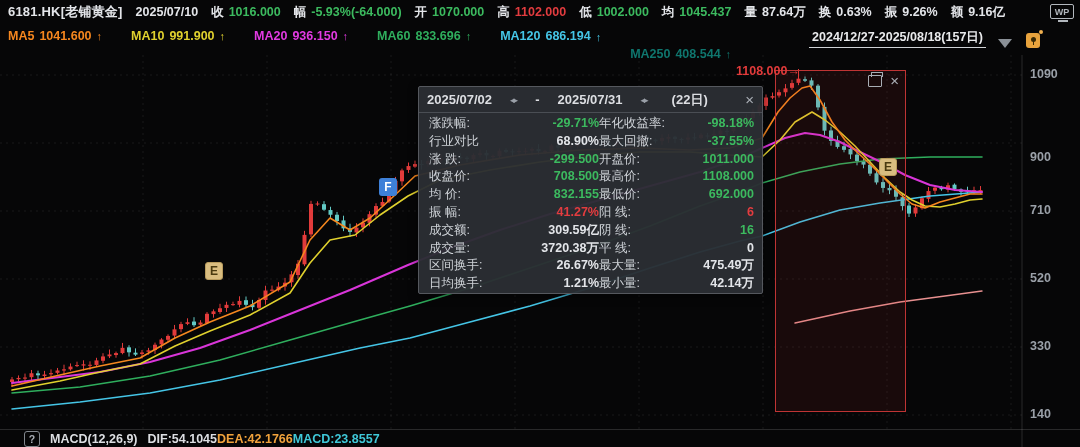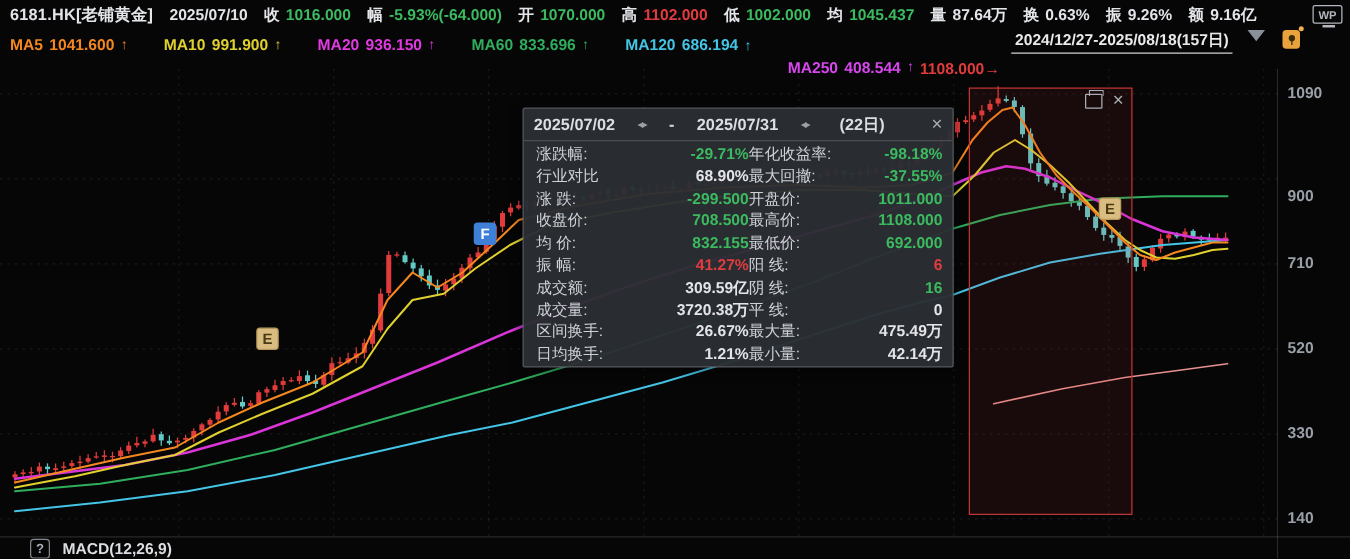--- a/index.html
+++ b/index.html
@@ -11,22 +11,22 @@
   .sym{font-size:13px;letter-spacing:.2px;}
   .fld{display:flex;gap:5px;align-items:center;white-space:nowrap;}
   .fld .lab{color:#e3e5e9;}
   .c-green{color:#3cba5f;} .c-red{color:#e23c3f;} .c-white{color:#e3e5e9;}
   
   .mabar{position:absolute;left:0;top:24px;width:1080px;height:24px;display:flex;align-items:center;
          gap:29px;padding-left:8px;box-sizing:border-box;font-size:12.5px;font-weight:700;}
   .ma{display:flex;gap:5px;align-items:center;white-space:nowrap;}
   .ma .arr{font-size:11px;}
   .ma5{color:#f5871f;} .ma10{color:#e0d12e;} .ma20{color:#e23ae2;}
-  .ma60{color:#2fae5d;} .ma120{color:#45c5e6;align-items:flex-end;} .ma250{color:#d946ef;margin-top:36px;}
-  .rangebox{position:absolute;right:40px;top:24px;height:24px;display:flex;align-items:flex-start;gap:12px;}
+  .ma60{color:#2fae5d;} .ma120{color:#45c5e6;align-items:flex-end;} .ma250{color:#0f766e;margin-top:36px;}
+  .rangebox{position:absolute;right:40px;top:24px;height:24px;display:flex;align-items:flex-end;gap:12px;}
   .rangetext{color:#e9eaec;font-size:12.5px;font-weight:700;border-bottom:1px solid #cfd2d6;
              padding:0 3px 1px 3px;white-space:nowrap;}
   .tri-down{width:0;height:0;border-left:7px solid transparent;border-right:7px solid transparent;
             border-top:9px solid #8a9097;}
   .lock{position:relative;width:14px;height:15px;background:#e8a33d;border-radius:3px;margin-left:2px;}
   .lock:before{content:"";position:absolute;left:4.5px;top:3.5px;width:5px;height:5px;border-radius:50%;
                background:#3a2a05;}
   .lock:after{content:"";position:absolute;left:6.5px;top:7px;width:1.6px;height:5px;background:#3a2a05;}
   .lockdot{position:absolute;right:-3px;top:-3px;width:4px;height:4px;border-radius:50%;background:#f0b050;}
   .wp{position:absolute;right:4px;top:4px;width:26px;height:21px;color:#b2b7bd;}
@@ -407,21 +407,21 @@
   <div class="ylab yl" style="top: 339px;">330</div>
   <div class="ylab yl" style="top: 407px;">140</div>
 
   <div class="selbox" id="selbox" style="left: 775px; top: 70px; width: 131px; height: 342px;">
     <div class="selicons">
       <div class="ic-restore"></div>
       <div class="ic-x">×</div>
     </div>
   </div>
 
-  <div class="peaknote" style="left:736px;top:48px;">1108.000→</div>
+  <div class="peaknote" style="left:736px;top:64px;">1108.000→</div>
 
   <div class="badge badge-e bpos" style="left: 205px; top: 262px;">E</div>
   <div class="badge badge-f bpos" style="left: 379px; top: 178px;">F</div>
   <div class="badge badge-e bpos" style="left: 879px; top: 158px;">E</div>
 
   <div class="topbar">
     <span class="sym">6181.HK[老铺黄金]</span>
     <span>2025/07/10</span>
     <span class="fld">
         <span class="lab">收</span>
@@ -559,15 +559,20 @@
       <span class="pl">日均换手:</span>
         <span class="pv c-white">1.21%</span>
         <span class="pl">最小量:</span>
         <span class="pv c-white">42.14万</span>
     </div>
   </div>
 
   <div class="footer">
     <span class="qicon">?</span>
     <span>MACD(12,26,9)</span>
+    <span class="tight">
+      <span class="dif">DIF:54.1045</span>
+      <span class="dea">DEA:42.1766</span>
+      <span class="macdv">MACD:23.8557</span>
+    </span>
   </div>
 
 </div>
 
 </body></html>

